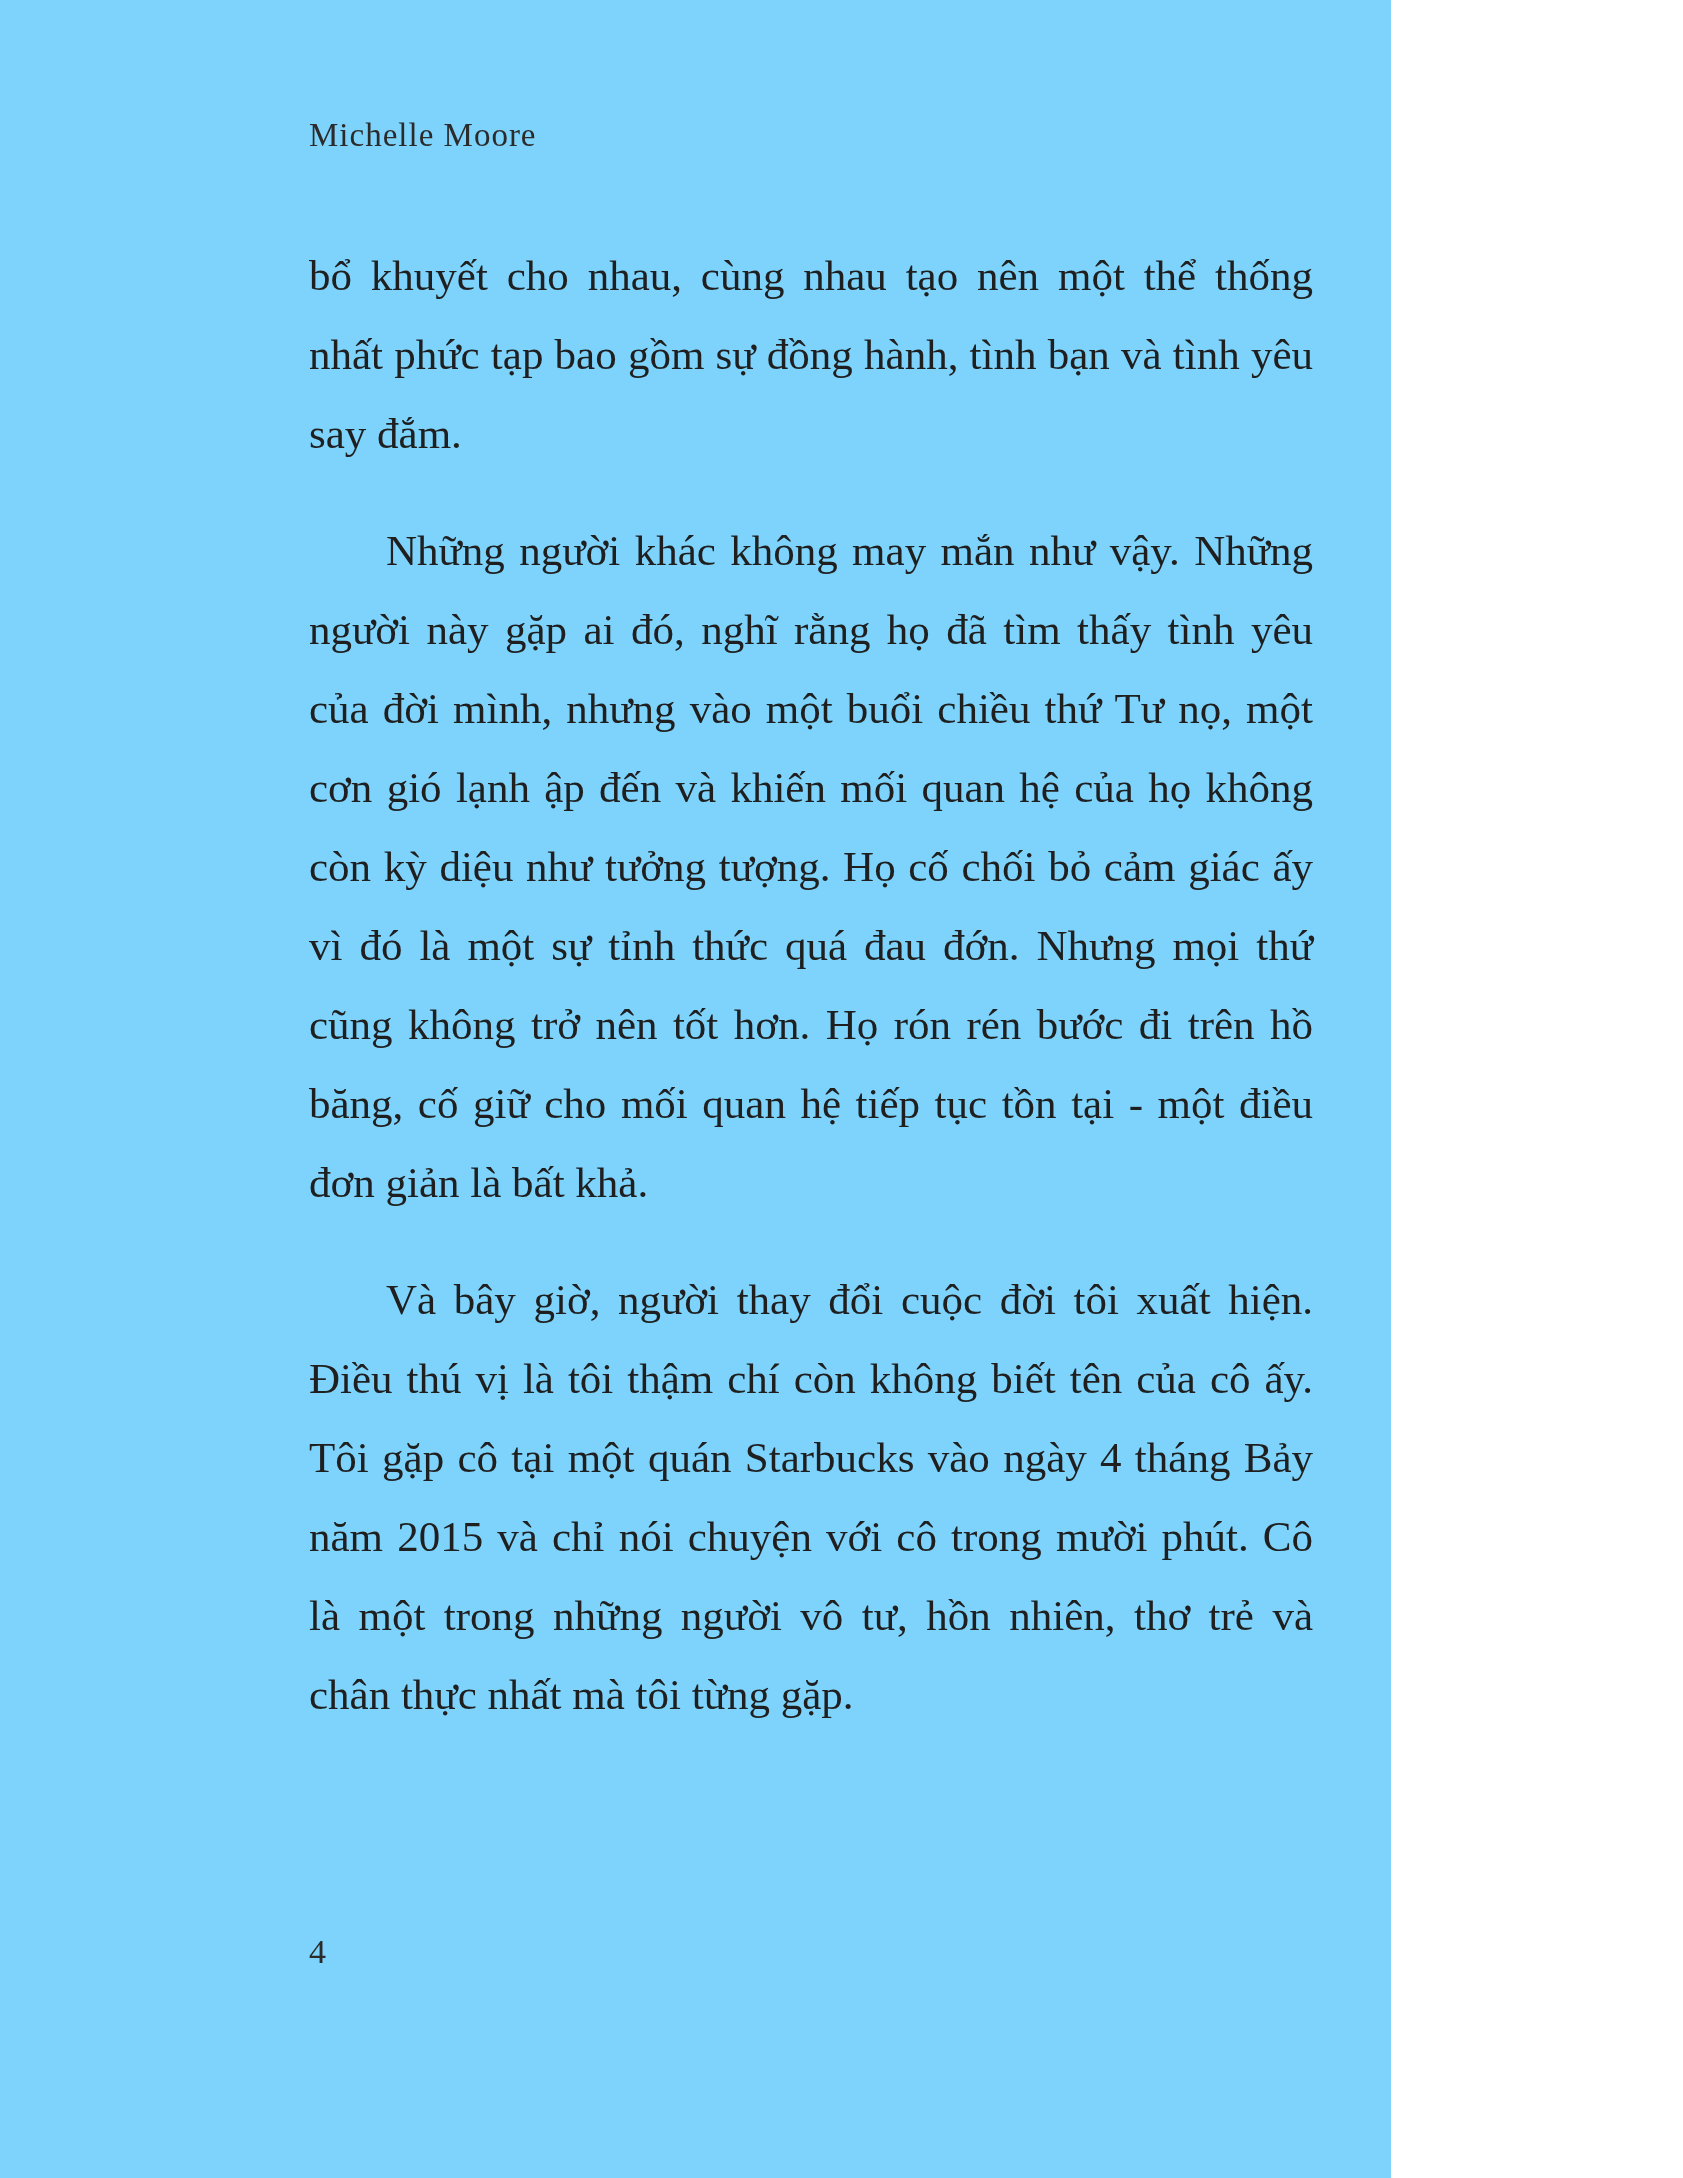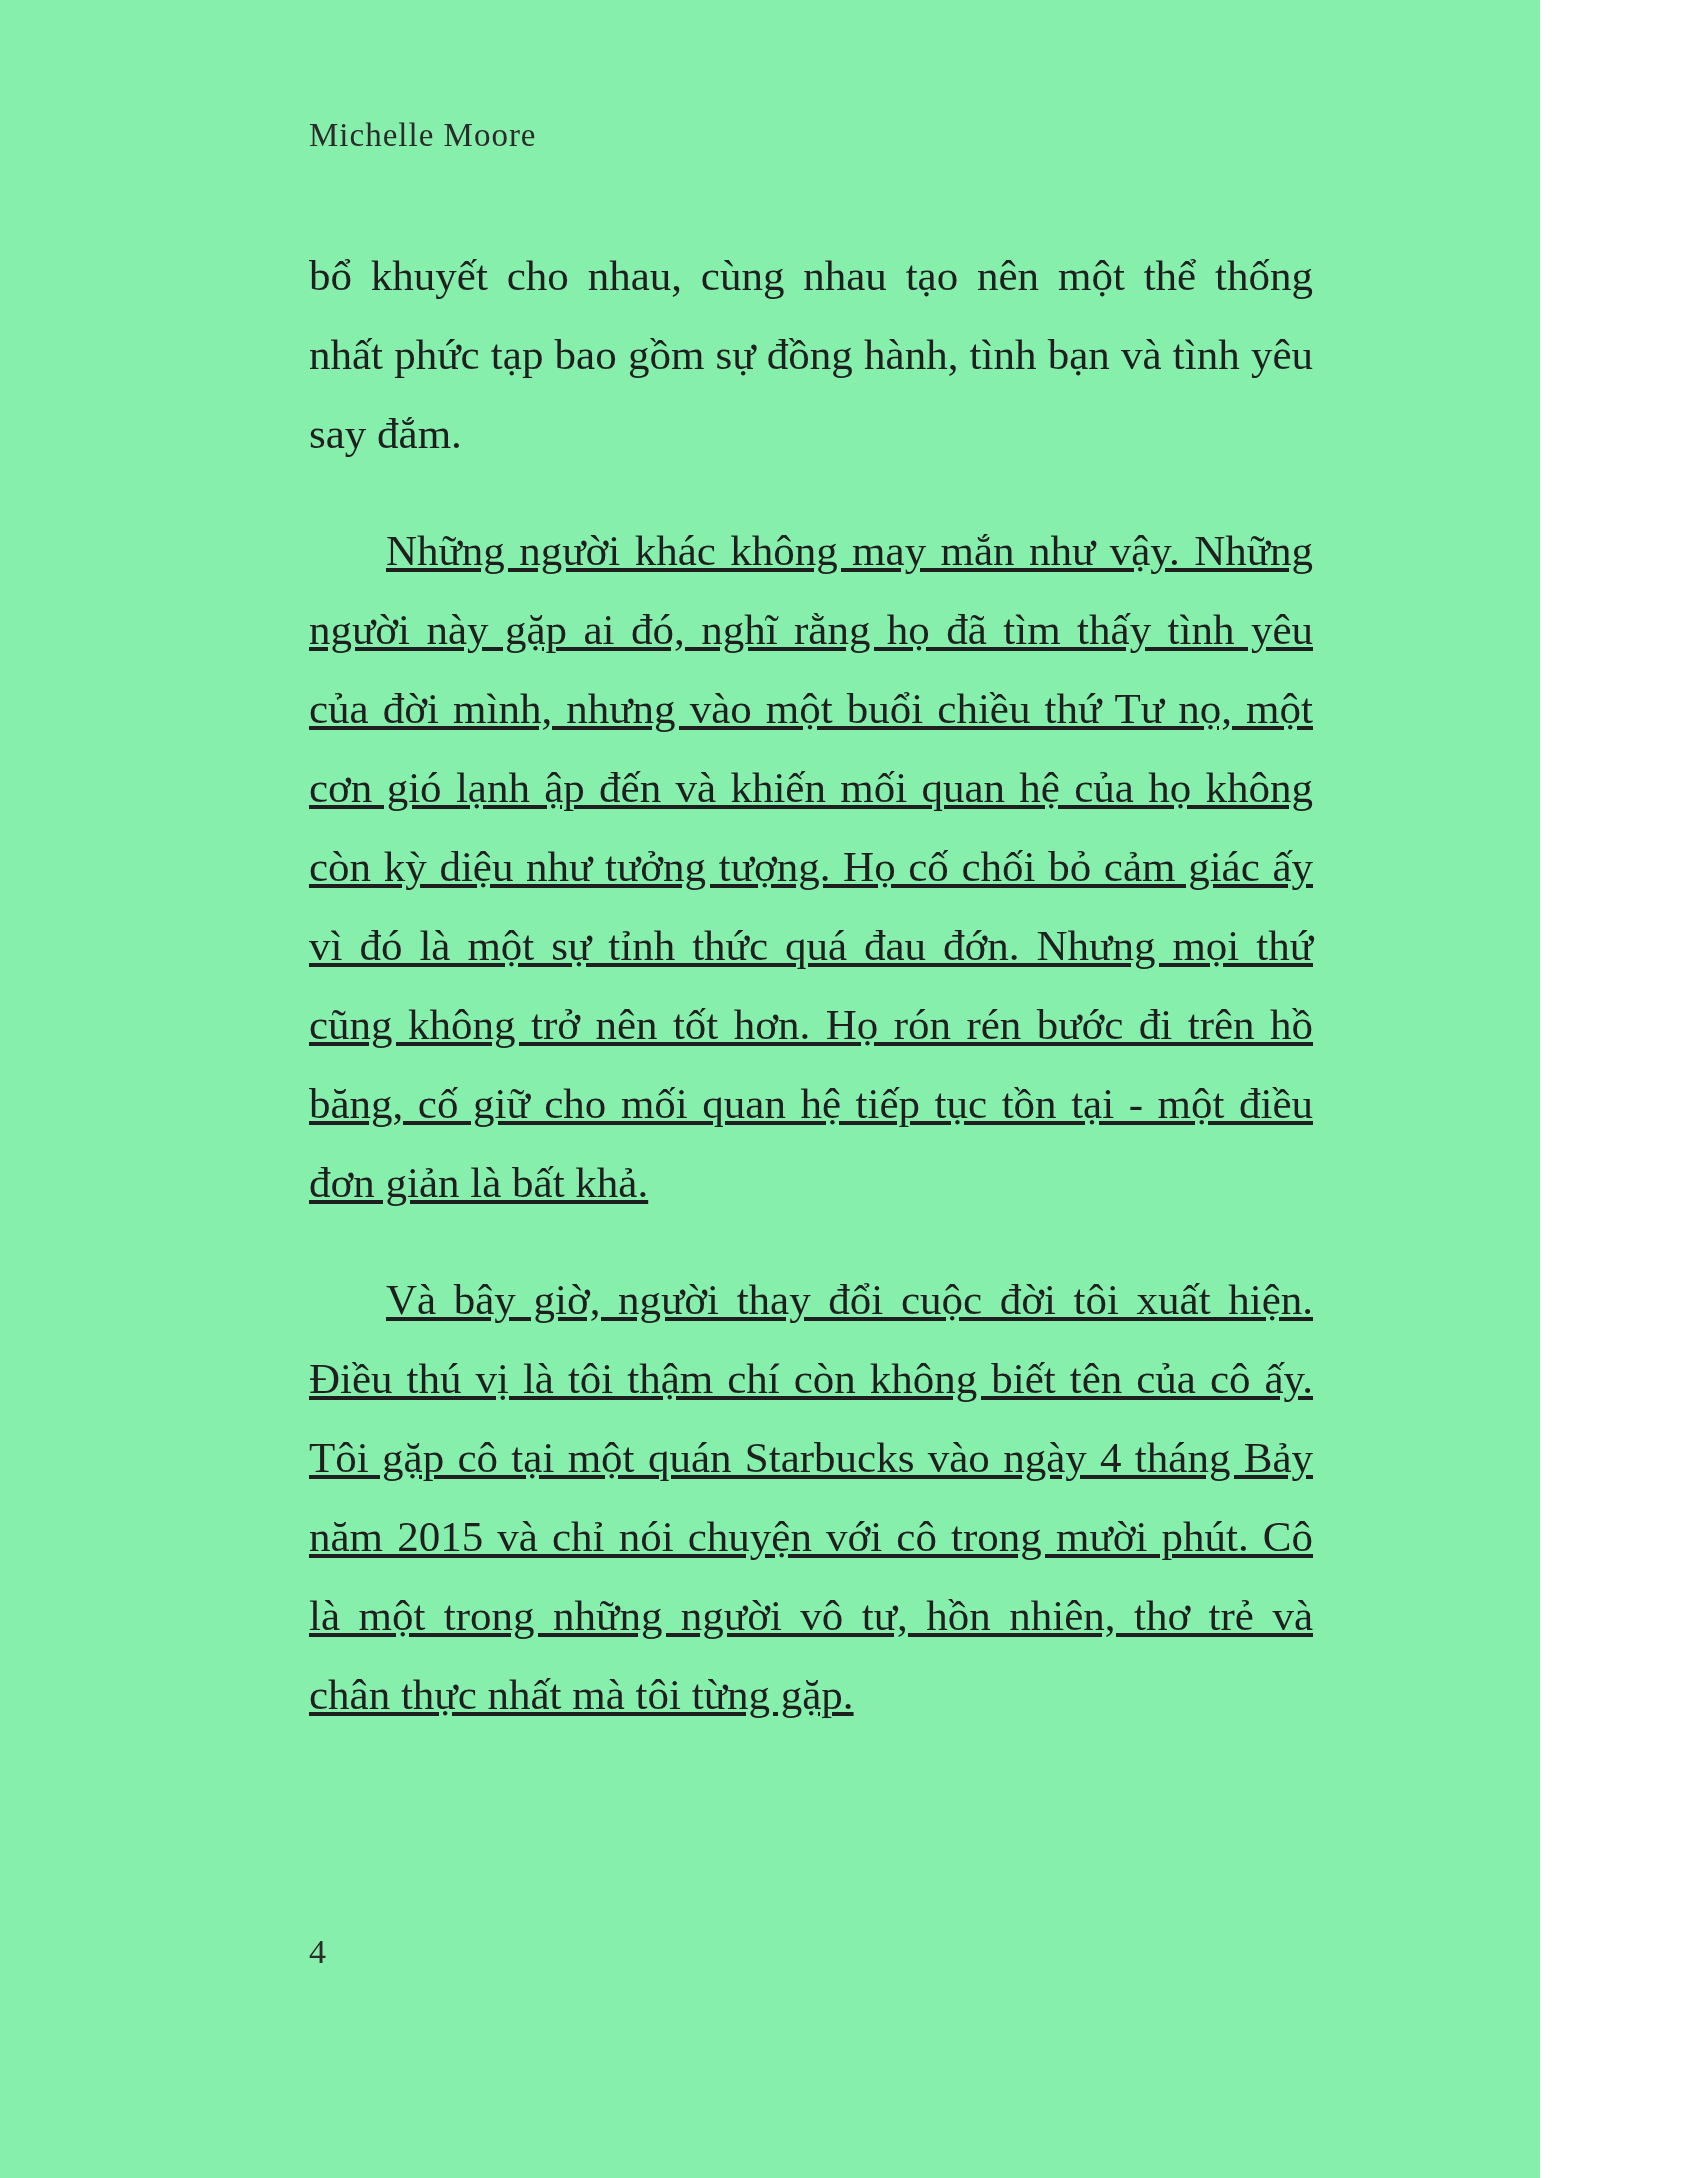--- a/index.html
+++ b/index.html
@@ -2,23 +2,23 @@
 <html><head>
 <meta charset="utf-8">
 <style>
   html, body {
     margin: 0;
     padding: 0;
     background: #ffffff;
   }
   .page {
     position: relative;
-    width: 1540px;
+    width: 1391px;
     height: 2178px;
-    background: #86efac;
+    background: #7dd3fc;
     font-family: "Liberation Serif", "DejaVu Serif", serif;
     color: #212121;
     overflow: hidden;
   }
   .running-header {
     position: absolute;
     left: 309px;
     top: 117px;
     font-size: 33px;
     letter-spacing: 1px;
@@ -32,21 +32,20 @@
   }
   .body-text p {
     margin: 0 8px 38px 0;
     font-size: 43px;
     line-height: 79px;
     text-align: justify;
     color: #1f1f1f;
   }
   .body-text p.indent {
     text-indent: 77px;
-    text-decoration: underline;
   }
   .page-number {
     position: absolute;
     left: 309px;
     top: 1933px;
     font-size: 34px;
     color: #2b2b2b;
   }
 </style>
 </head>

